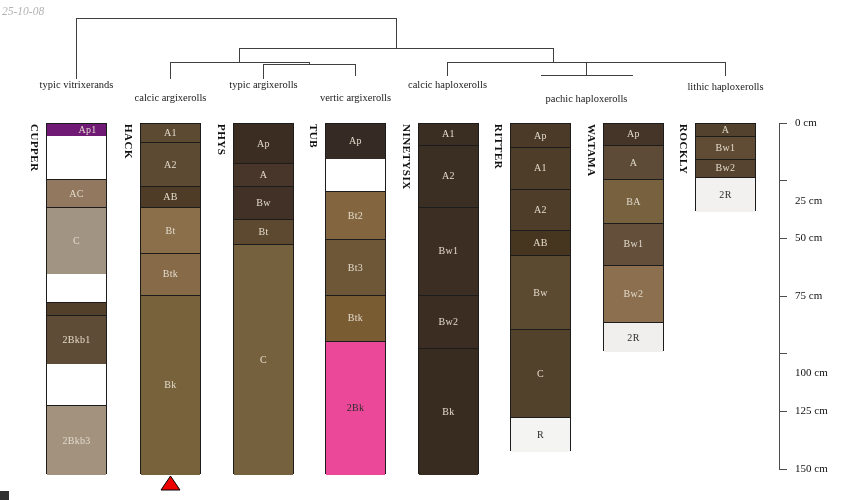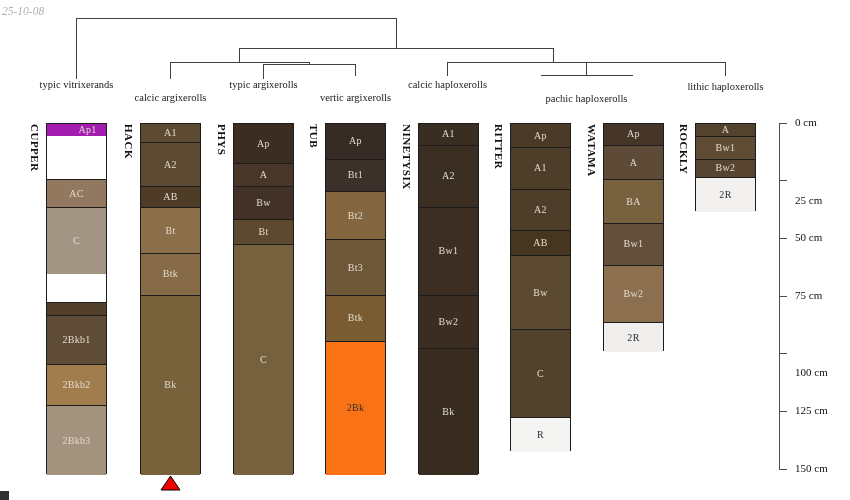--- a/index.html
+++ b/index.html
@@ -58,37 +58,34 @@
   <div class="corner"></div>
 <div class="dlabel" style="left: 76.5px; top: 80px;">typic vitrixerands</div>
     <div class="dlabel" style="left: 170.5px; top: 93px;">calcic argixerolls</div>
     <div class="dlabel" style="left: 263.5px; top: 80px;">typic argixerolls</div>
     <div class="dlabel" style="left: 355.5px; top: 93px;">vertic argixerolls</div>
     <div class="dlabel" style="left: 447.5px; top: 80px;">calcic haploxerolls</div>
     <div class="dlabel" style="left: 586.5px; top: 94px;">pachic haploxerolls</div>
     <div class="dlabel" style="left: 725.5px; top: 82px;">lithic haploxerolls</div>
     <div class="pname" style="left: 29px; top: 124px;">CUPPER</div>
     <div class="col" style="left: 46px; top: 123px; width: 61px; height: 350.618px;">
-      <div class="layer" style="top: 0px; height: 11.5335px; background: #a21caf; padding-left: 22px;">
+      <div class="layer" style="top: 0px; height: 11.5335px; background: #701a75; padding-left: 22px;">
         <span class="hz">Ap1</span>
       </div>
       <div class="layer sep" style="top: 55.3608px; height: 27.6804px; background: rgb(145, 120, 95);">
         <span class="hz">AC</span>
       </div>
       <div class="layer sep" style="top: 83.0412px; height: 66.8943px; background: rgb(161, 148, 131);">
         <span class="hz">C</span>
       </div>
       <div class="layer sep" style="top: 149.935px; height: 41.5206px; background: rgb(82, 64, 42); margin-top: 28px;">
         <span class="hz">2Bwb1</span>
       </div>
       <div class="layer sep" style="top: 191.456px; height: 48.4407px; background: rgb(95, 76, 54);">
         <span class="hz">2Bkb1</span>
-      </div>
-      <div class="layer sep" style="top: 239.897px; height: 41.5206px; background: rgb(161, 124, 76);">
-        <span class="hz">2Bkb2</span>
       </div>
       <div class="layer sep" style="top: 281.417px; height: 69.201px; background: rgb(162, 146, 126);">
         <span class="hz">2Bkb3</span>
       </div>
     </div>
     <div class="pname" style="left: 123px; top: 124px;">HACK</div>
     <div class="col" style="left: 140px; top: 123px; width: 61px; height: 350.618px;">
       <div class="layer" style="top: 0px; height: 18.4536px; background: rgb(93, 74, 51);">
         <span class="hz">A1</span>
       </div>
@@ -124,33 +121,30 @@
       </div>
       <div class="layer sep" style="top: 119.948px; height: 230.67px; background: rgb(118, 97, 62);">
         <span class="hz">C</span>
       </div>
     </div>
     <div class="pname" style="left: 308px; top: 124px;">TUB</div>
     <div class="col" style="left: 325px; top: 123px; width: 61px; height: 350.618px;">
       <div class="layer" style="top: 0px; height: 34.6005px; background: rgb(53, 43, 36);">
         <span class="hz">Ap</span>
       </div>
-      <div class="layer sep" style="top: 34.6005px; height: 32.2938px; background: rgb(60, 49, 42);">
-        <span class="hz">Bt1</span>
-      </div>
       <div class="layer sep" style="top: 66.8943px; height: 48.4407px; background: rgb(131, 102, 63);">
         <span class="hz">Bt2</span>
       </div>
       <div class="layer sep" style="top: 115.335px; height: 55.3608px; background: rgb(110, 87, 55);">
         <span class="hz">Bt3</span>
       </div>
       <div class="layer sep" style="top: 170.696px; height: 46.134px; background: rgb(122, 92, 51);">
         <span class="hz">Btk</span>
       </div>
-      <div class="layer sep" style="top: 216.83px; height: 133.789px; background: #f97316;">
+      <div class="layer sep" style="top: 216.83px; height: 133.789px; background: #ec4899;">
         <span class="hz dk">2Bk</span>
       </div>
     </div>
     <div class="pname" style="left: 401px; top: 124px;">NINETYSIX</div>
     <div class="col" style="left: 418px; top: 123px; width: 61px; height: 350.618px;">
       <div class="layer" style="top: 0px; height: 20.7603px; background: rgb(58, 45, 33);">
         <span class="hz">A1</span>
       </div>
       <div class="layer sep" style="top: 20.7603px; height: 62.2809px; background: rgb(59, 46, 34);">
         <span class="hz">A2</span>

